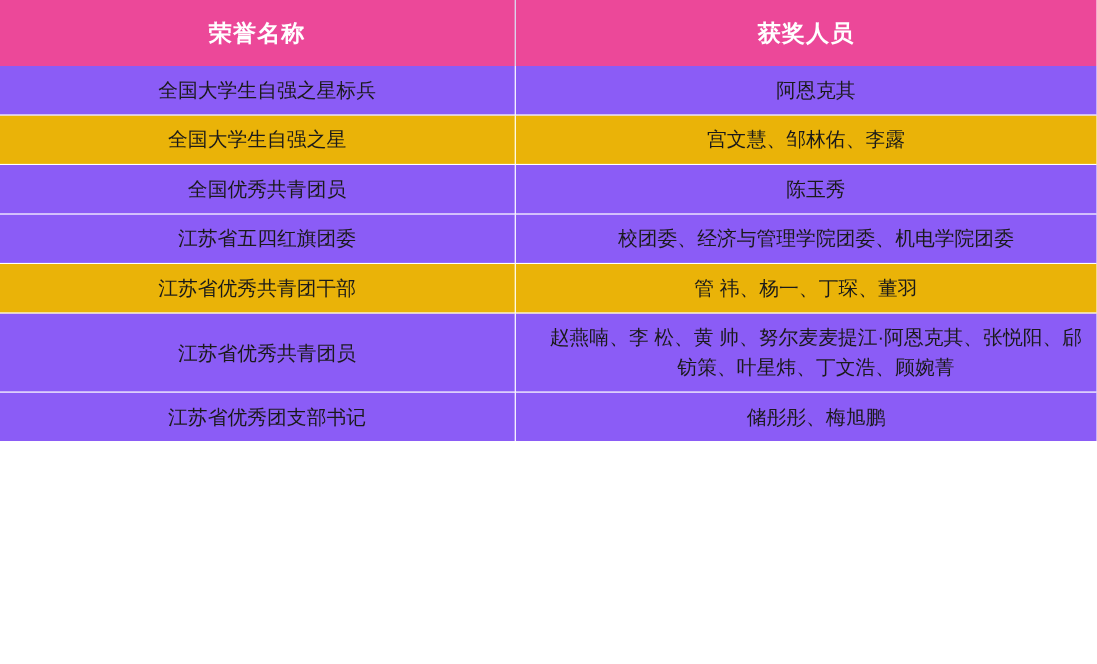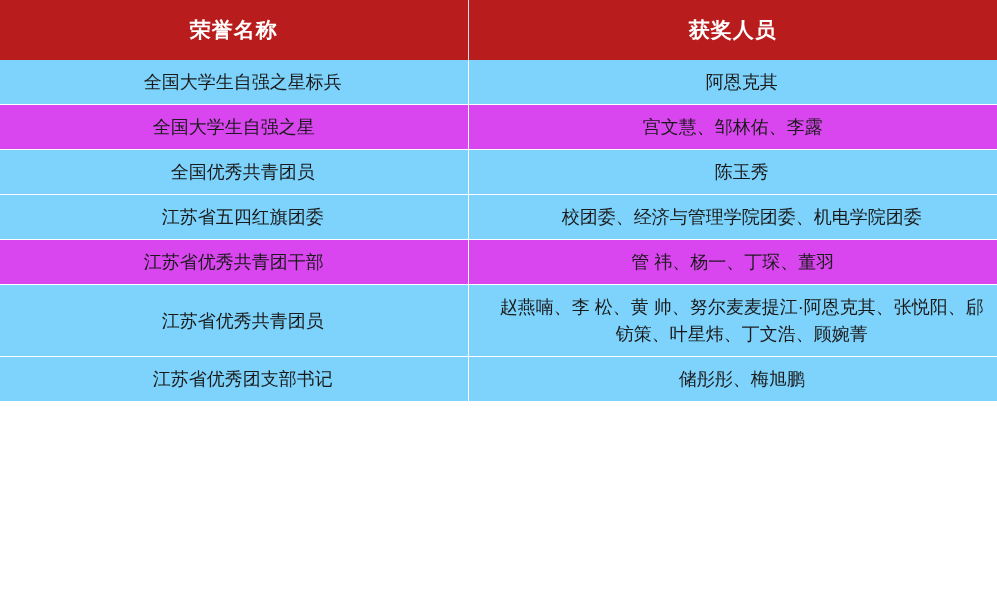--- a/index.html
+++ b/index.html
@@ -18,21 +18,21 @@
   }
   table.honor-table {
     border-collapse: collapse;
     width: 997px;
     table-layout: fixed;
   }
   table.honor-table col.col-name { width: 468px; }
   table.honor-table col.col-people { width: 529px; }
 
   thead th {
-    background: #b91c1c;
+    background: #ec4899;
     color: #ffffff;
     font-size: 21px;
     font-weight: bold;
     text-align: center;
     height: 52px;
     padding: 4px 8px;
     border-right: 1px solid #d8e2f5;
     letter-spacing: 1px;
   }
   thead th:last-child { border-right: none; }
@@ -42,22 +42,22 @@
     font-size: 18px;
     color: #1a1a1a;
     padding: 9px 10px;
     border-bottom: 1px solid #ffffff;
     border-right: 1px solid #ffffff;
     line-height: 1.45;
     vertical-align: middle;
   }
   tbody td:last-child { border-right: none; }
 
-  tbody tr.row-odd td { background: #7dd3fc; padding-left: 28px; }
-  tbody tr.row-even td { background: #d946ef; }
+  tbody tr.row-odd td { background: #8b5cf6; padding-left: 28px; }
+  tbody tr.row-even td { background: #eab308; }
 </style>
 </head>
 <body>
 
 <div class="table-wrap">
   <table class="honor-table">
     <colgroup>
       <col class="col-name">
       <col class="col-people">
     </colgroup>

